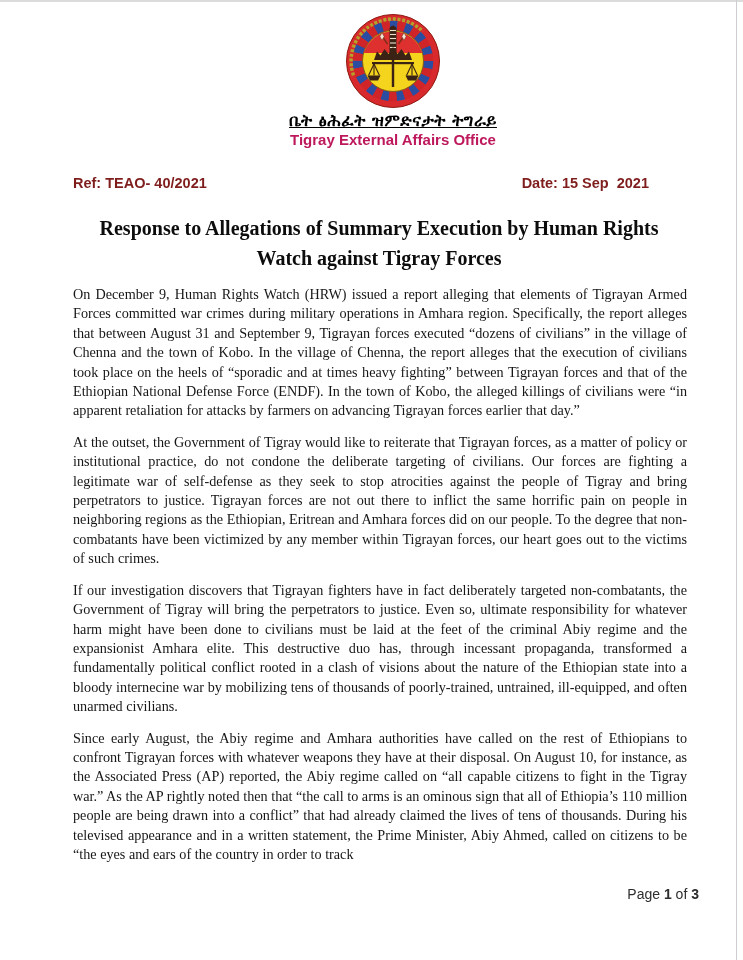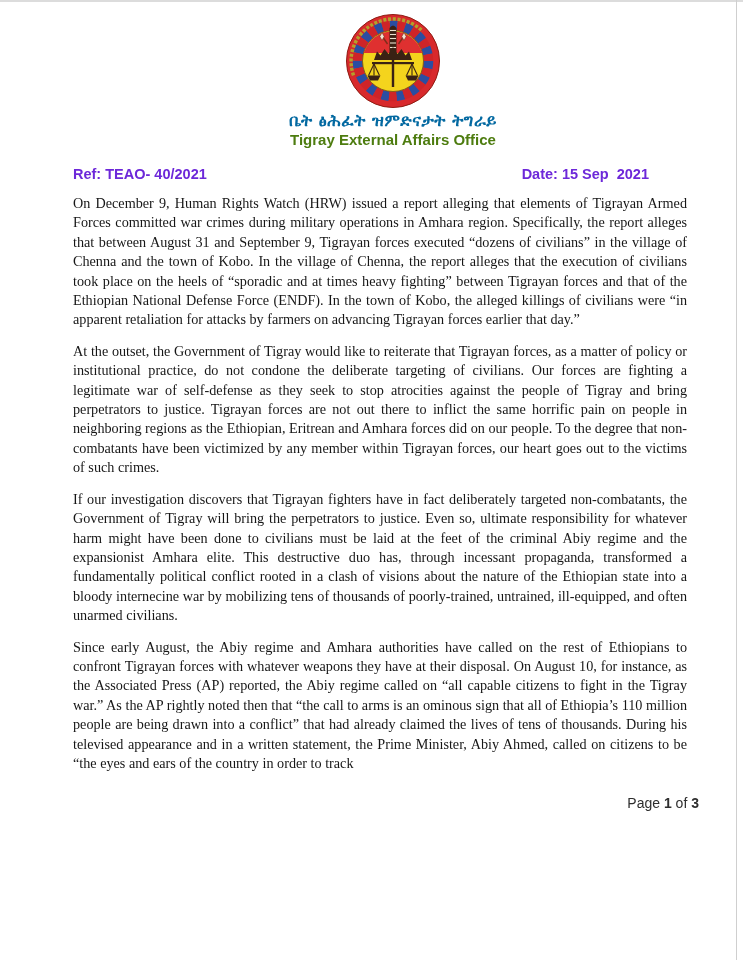--- a/index.html
+++ b/index.html
@@ -12,27 +12,27 @@
   }
   .scan-top-edge{position:absolute;top:0;left:0;right:0;height:2px;background:#dcdcdc;}
   .scan-right-edge{position:absolute;top:0;right:6px;width:1px;height:960px;background:#cfcfcf;}
   .page-inner{position:absolute;left:73px;top:13px;width:640px;}
   .letterhead{text-align:center;}
   .emblem{width:96px;height:96px;margin:0 auto;}
   .emblem svg{display:block;}
   .org-local{
     font-family:"DejaVu Sans",sans-serif;
     font-weight:bold;font-size:16.5px;line-height:20px;
-    color:#0369a1;margin-top:2px;letter-spacing:0.5px;
+    color:#000000;margin-top:2px;letter-spacing:0.5px;text-decoration:underline;
   }
-  .org-en{font-weight:bold;font-size:15px;line-height:17px;color:#4d7c0f;}
+  .org-en{font-weight:bold;font-size:15px;line-height:17px;color:#be185d;}
   .refrow{
     display:flex;justify-content:space-between;
-    margin-top:18px;padding-right:64px;
-    font-weight:bold;font-size:14.5px;color:#6d28d9;
+    margin-top:27px;padding-right:64px;
+    font-weight:bold;font-size:14.5px;color:#7f1d1d;
   }
   .ws-pre{white-space:pre;}
   hr.rule{border:none;margin:0;}
   .rule-gray{border-top:2px solid #9b9b9b;margin-top:22px;}
   .rule-dark{border-top:2px solid #2d2d2d;margin-top:6px;}
   .doc-title{
     font-family:"Liberation Serif",serif;
     font-size:20px;font-weight:bold;line-height:30px;
     text-align:center;color:#0c0c0c;
     margin:22px 28px 0 0;
@@ -102,20 +102,24 @@
     <div class="org-en">Tigray External Affairs Office</div>
   </header>
 
   <div class="refrow">
     <span>Ref: TEAO- 40/2021</span>
     <span class="ws-pre">Date: 15 Sep  2021</span>
   </div>
 
   <hr class="rule rule-gray">
 
+  <h1 class="doc-title">
+    <span>Response to Allegations of Summary Execution by Human Rights</span>
+    <span>Watch against Tigray Forces</span>
+  </h1>
 
   <hr class="rule rule-dark">
 
   <main class="bodytext">
     <p>On December 9, Human Rights Watch (HRW) issued a report alleging that elements of Tigrayan Armed Forces committed war crimes during military operations in Amhara region. Specifically, the report alleges that between August 31 and September 9, Tigrayan forces executed “dozens of civilians” in the village of Chenna and the town of Kobo. In the village of Chenna, the report alleges that the execution of civilians took place on the heels of “sporadic and at times heavy fighting” between Tigrayan forces and that of the Ethiopian National Defense Force (ENDF). In the town of Kobo, the alleged killings of civilians were “in apparent retaliation for attacks by farmers on advancing Tigrayan forces earlier that day.”</p>
     <p>At the outset, the Government of Tigray would like to reiterate that Tigrayan forces, as a matter of policy or institutional practice, do not condone the deliberate targeting of civilians. Our forces are fighting a legitimate war of self-defense as they seek to stop atrocities against the people of Tigray and bring perpetrators to justice. Tigrayan forces are not out there to inflict the same horrific pain on people in neighboring regions as the Ethiopian, Eritrean and Amhara forces did on our people. To the degree that non-combatants have been victimized by any member within Tigrayan forces, our heart goes out to the victims of such crimes.</p>
     <p>If our investigation discovers that Tigrayan fighters have in fact deliberately targeted non-combatants, the Government of Tigray will bring the perpetrators to justice. Even so, ultimate responsibility for whatever harm might have been done to civilians must be laid at the feet of the criminal Abiy regime and the expansionist Amhara elite. This destructive duo has, through incessant propaganda, transformed a fundamentally political conflict rooted in a clash of visions about the nature of the Ethiopian state into a bloody internecine war by mobilizing tens of thousands of poorly-trained, untrained, ill-equipped, and often unarmed civilians.</p>
     <p>Since early August, the Abiy regime and Amhara authorities have called on the rest of Ethiopians to confront Tigrayan forces with whatever weapons they have at their disposal. On August 10, for instance, as the Associated Press (AP) reported, the Abiy regime called  on “all capable citizens to fight in the Tigray war.”  As the AP rightly noted then that “the call to arms is an ominous sign that all of Ethiopia’s 110 million people are being drawn into a conflict” that had already claimed the lives of tens of thousands. During his televised appearance and in a written statement, the Prime Minister, Abiy Ahmed, called on citizens to be “the eyes and ears of the country in order to track</p>
   </main>
 

